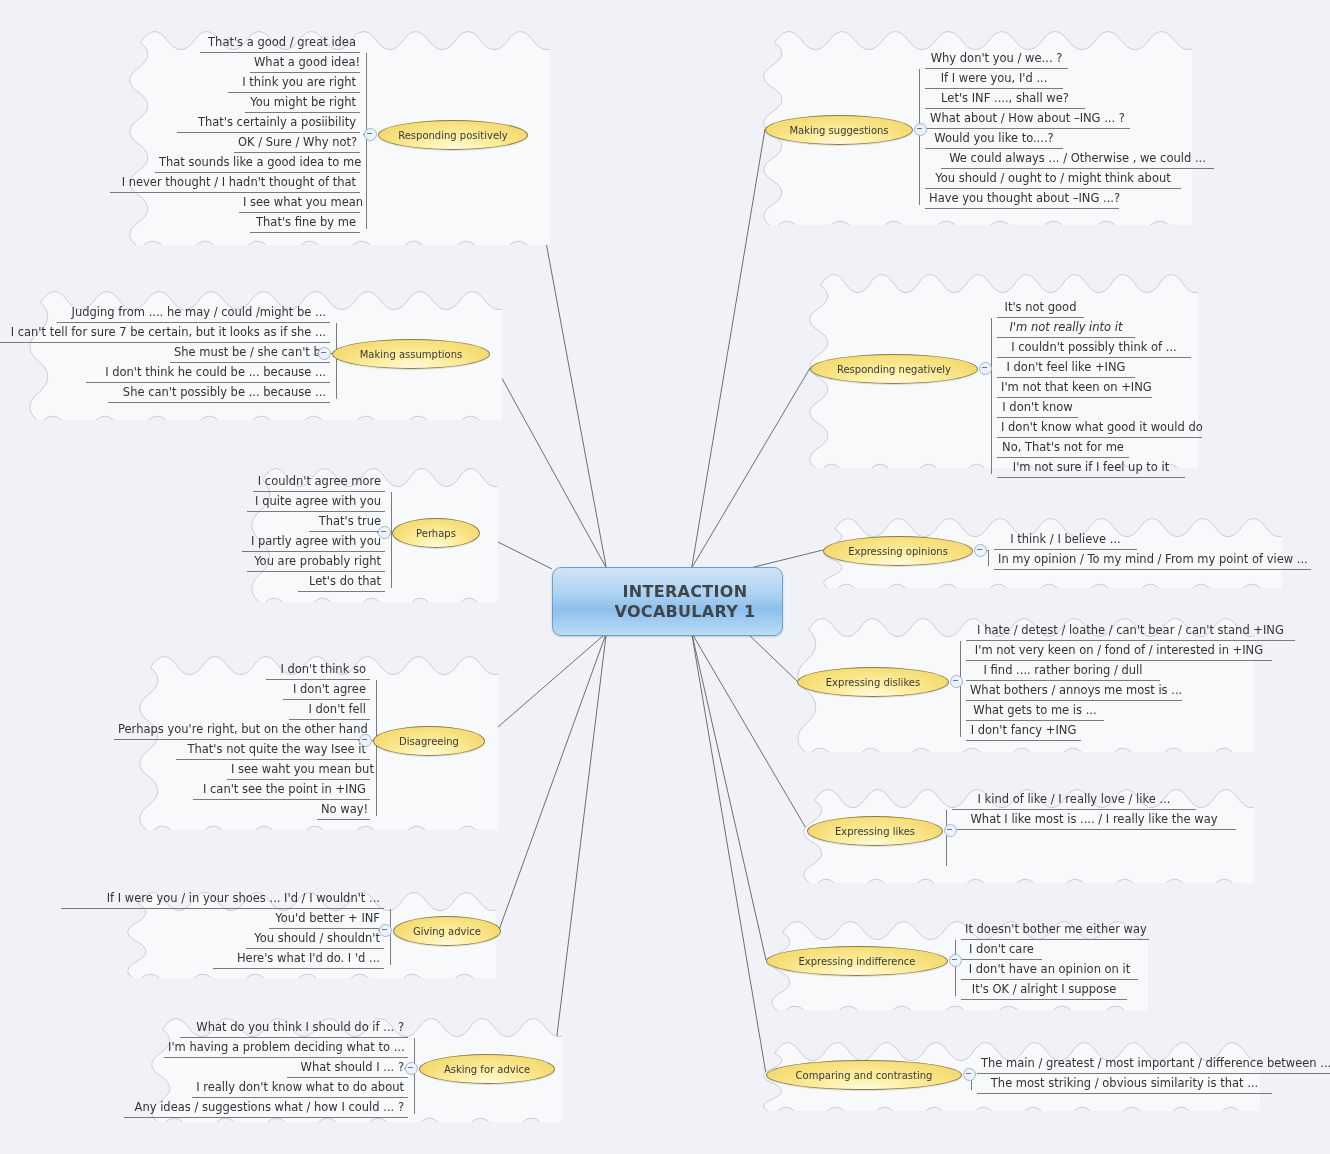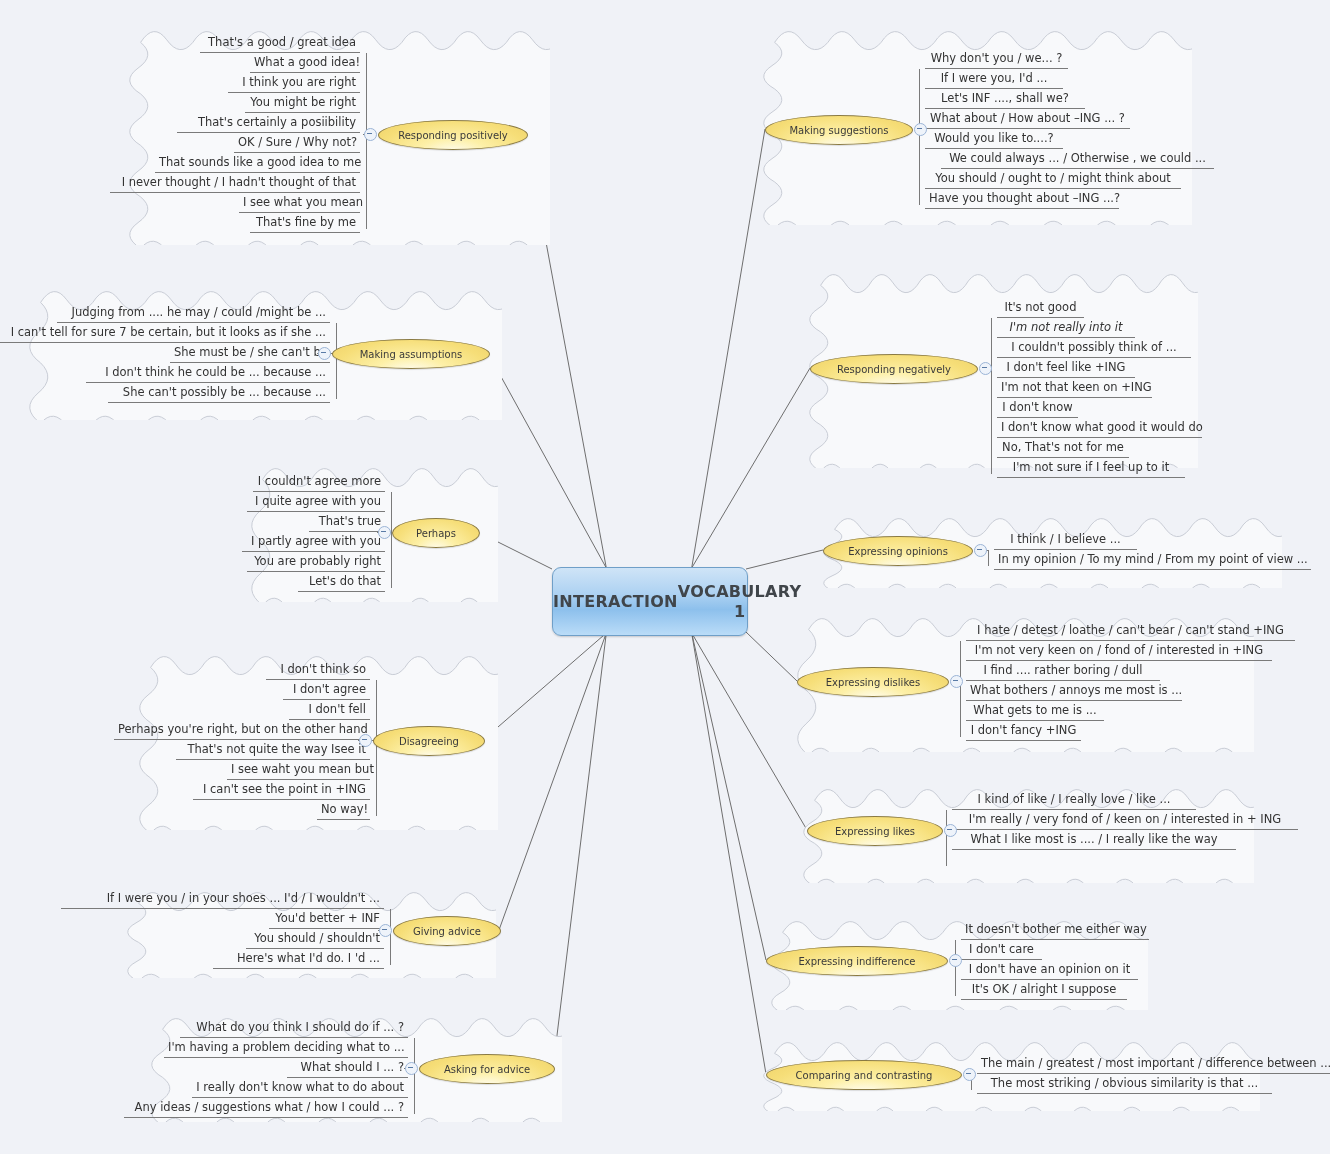--- a/index.html
+++ b/index.html
@@ -111,24 +111,25 @@
     position: absolute;
     left: 552px;
     top: 567px;
     width: 194px;
     height: 67px;
     border-radius: 9px;
     border: 1px solid #6f9fc8;
     background: linear-gradient(to bottom, #cfe4f7 0%, #aed2f2 38%, #8dc0ec 62%, #badcf8 100%);
     box-shadow: 0 1px 2px rgba(0,0,0,0.18);
     display: flex;
-    flex-direction: row;
+    flex-direction: column;
     align-items: center;
-    justify-content: space-between;
+    justify-content: center;
     z-index: 6;
+    padding-left: 35px;
   }
   #central .ctitle {
     font-size: 16px;
     font-weight: bold;
     letter-spacing: 0.3px;
     color: #40454a;
     line-height: 20px;
     text-align: center;
   }
 </style>
@@ -317,21 +318,20 @@
       <div class="topic" style="left: 797px; top: 667px; width: 150px; height: 28px;">
         <span>Expressing dislikes</span>
       </div>
       <div class="group" style="left: 792px; top: 783px; width: 462px; height: 100px;">
         <svg class="cloud" viewBox="0 0 462 100">
           <path d="M 15.6 10.4 q 12.444444444444445 -20.28 24.88888888888889 -2.6 q 12.444444444444445 18.2 24.88888888888889 2.6 q 12.444444444444445 -20.28 24.88888888888889 -2.6 q 12.444444444444445 18.2 24.88888888888889 2.6 q 12.444444444444445 -20.28 24.88888888888889 -2.6 q 12.444444444444445 18.2 24.88888888888889 2.6 q 12.444444444444445 -20.28 24.88888888888889 -2.6 q 12.444444444444445 18.2 24.88888888888889 2.6 q 12.444444444444445 -20.28 24.88888888888889 -2.6 q 12.444444444444445 18.2 24.88888888888889 2.6 q 12.444444444444445 -20.28 24.88888888888889 -2.6 q 12.444444444444445 18.2 24.88888888888889 2.6 q 12.444444444444445 -20.28 24.88888888888889 -2.6 q 12.444444444444445 18.2 24.88888888888889 2.6 q 12.444444444444445 -20.28 24.88888888888889 -2.6 q 12.444444444444445 18.2 24.88888888888889 2.6 q 12.444444444444445 -20.28 24.88888888888889 -2.6 q 12.444444444444445 18.2 24.88888888888889 2.6 q 20.28 10.75 2.6 21.5 q -18.2 10.75 -2.6 21.5 q 20.28 10.75 2.6 21.5 q -18.2 10.75 -2.6 21.5 q -12.444444444444445 20.28 -24.88888888888889 2.6 q -12.444444444444445 -18.2 -24.88888888888889 -2.6 q -12.444444444444445 20.28 -24.88888888888889 2.6 q -12.444444444444445 -18.2 -24.88888888888889 -2.6 q -12.444444444444445 20.28 -24.88888888888889 2.6 q -12.444444444444445 -18.2 -24.88888888888889 -2.6 q -12.444444444444445 20.28 -24.88888888888889 2.6 q -12.444444444444445 -18.2 -24.88888888888889 -2.6 q -12.444444444444445 20.28 -24.88888888888889 2.6 q -12.444444444444445 -18.2 -24.88888888888889 -2.6 q -12.444444444444445 20.28 -24.88888888888889 2.6 q -12.444444444444445 -18.2 -24.88888888888889 -2.6 q -12.444444444444445 20.28 -24.88888888888889 2.6 q -12.444444444444445 -18.2 -24.88888888888889 -2.6 q -12.444444444444445 20.28 -24.88888888888889 2.6 q -12.444444444444445 -18.2 -24.88888888888889 -2.6 q -12.444444444444445 20.28 -24.88888888888889 2.6 q -12.444444444444445 -18.2 -24.88888888888889 -2.6 q -20.28 -10.75 -2.6 -21.5 q 18.2 -10.75 2.6 -21.5 q -20.28 -10.75 -2.6 -21.5 q 18.2 -10.75 2.6 -21.5 Z" transform="translate(7,7)" fill="#f8f9fb" stroke="#c9cdd6" stroke-width="1"></path>
         </svg>
       </div>
       <div class="leaves right" style="left: 952px; top: 790px; width: 346px;">
         <div class="leaf" style="width: 244px; margin-left: 0px;">I kind of like / I really love / like ...</div>
-        <div class="leaf" style="width: 346px; margin-left: 0px;">I'm really /  very fond of / keen on / interested in  + ING</div>
         <div class="leaf" style="width: 284px; margin-left: 0px;">What I like most is .... / I really like the way</div>
       </div>
       <div class="rail" style="left: 946px; top: 810px; width: 0px; height: 56px; border-width: 0px 0px 0px 1px;"></div>
       <div class="toggle" style="left: 944px; top: 824px;"></div>
       <div class="rail" style="left: 946px; top: 830px; width: 10px; height: 0px; border-width: 1px 0px 0px;"></div>
       <div class="topic" style="left: 807px; top: 816px; width: 134px; height: 28px;">
         <span>Expressing likes</span>
       </div>
       <div class="group" style="left: 116px; top: 886px; width: 380px; height: 92px;">
         <svg class="cloud" viewBox="0 0 380 92">

